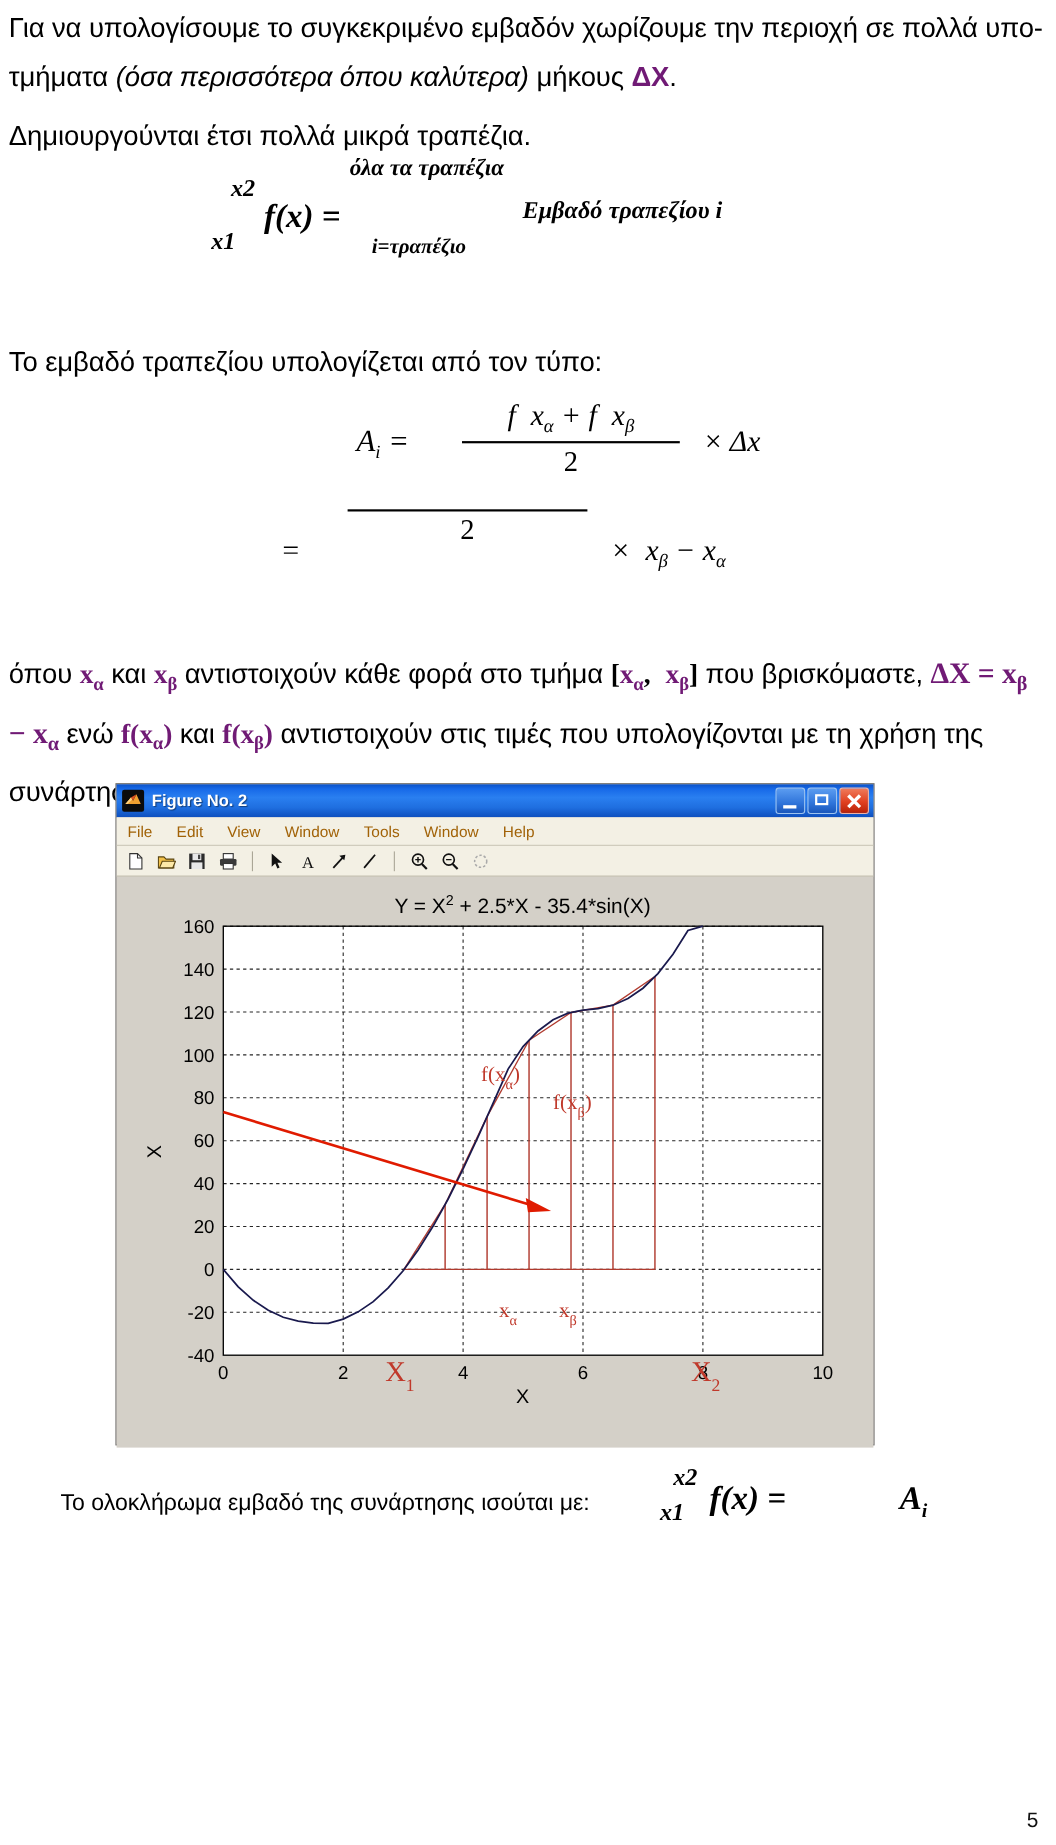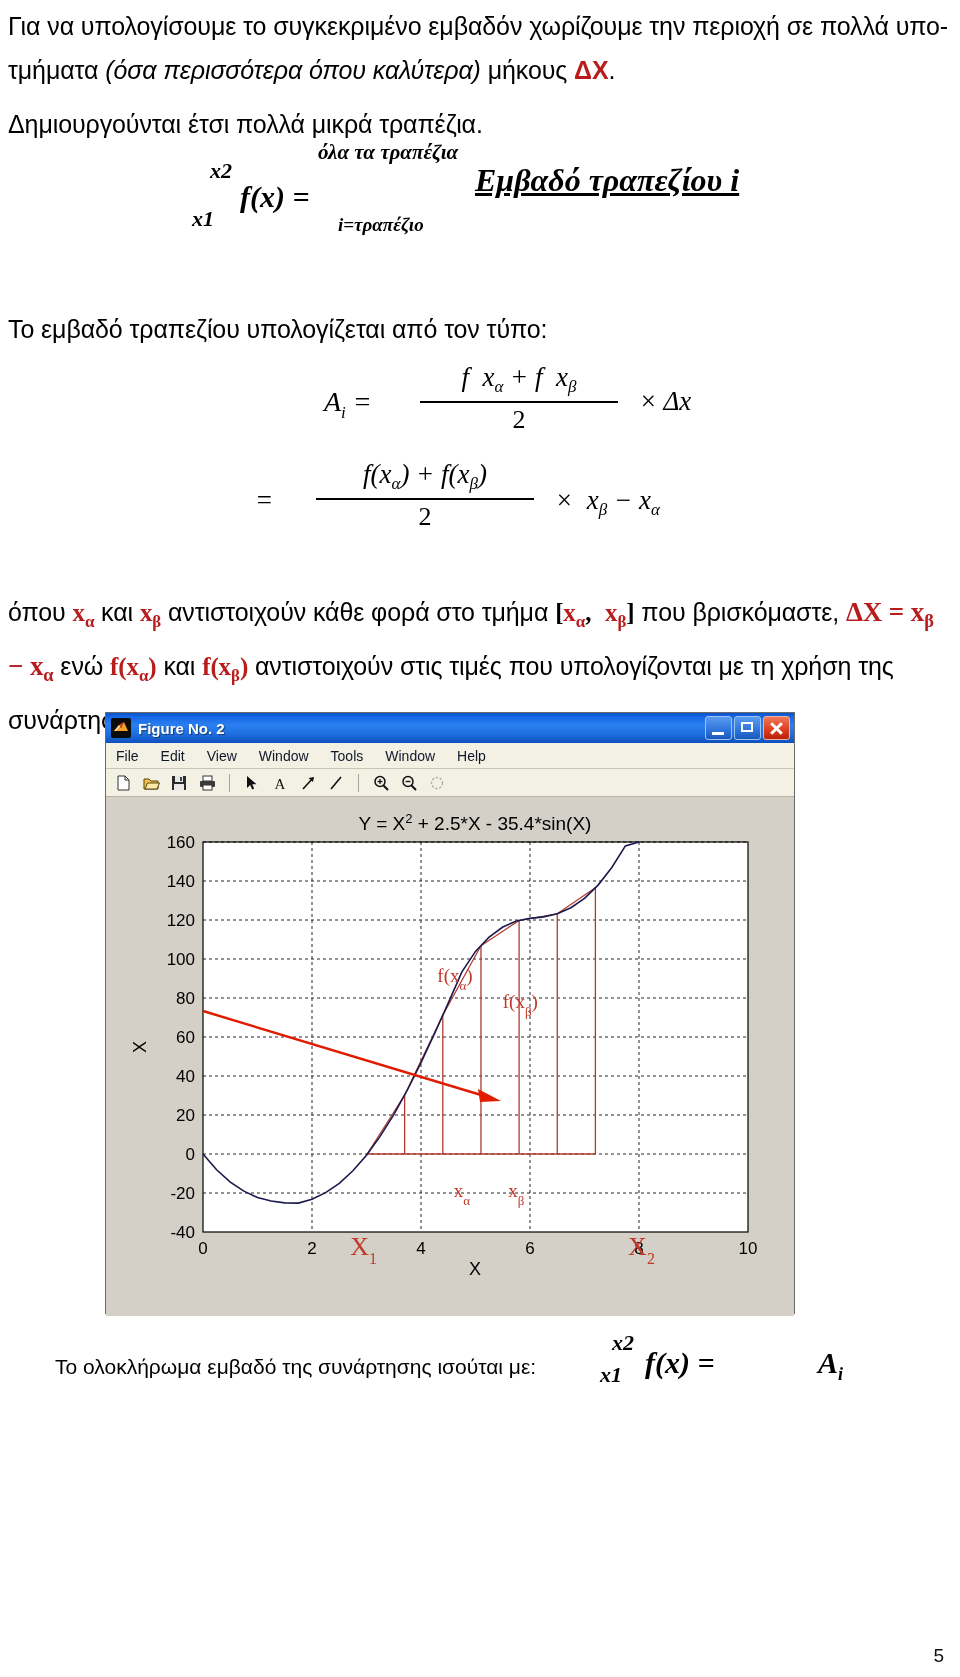--- a/index.html
+++ b/index.html
@@ -14,21 +14,21 @@
   .page{position:relative;width:960px;height:1677px;padding:0;box-sizing:border-box;}
 
   
   .para{
     font-size:25px;
     line-height:44px;
     letter-spacing:-0.1px;
   }
   .p1{position:absolute;left:8px;top:4px;width:944px;}
   .ital{font-style:italic;}
-  .orange{color:#b91c1c;font-weight:bold;}
+  .orange{color:#701a75;font-weight:bold;}
   .p2{position:absolute;left:8px;top:90px;width:944px;margin-top:12px;}
 
   
   .mathblock{position:absolute;font-family:"Liberation Serif", serif;}
   #formula-sum{left:190px;top:138px;width:640px;height:110px;}
   #formula-sum .lim-top{
     position:absolute;left:128px;top:2px;
     font-style:italic;font-weight:bold;font-size:21px;
   }
   #formula-sum .lim-x2{
@@ -41,22 +41,22 @@
   }
   #formula-sum .lim-x1{
     position:absolute;left:2px;top:68px;
     font-style:italic;font-weight:bold;font-size:22px;
   }
   #formula-sum .lim-bot{
     position:absolute;left:148px;top:76px;
     font-style:italic;font-weight:bold;font-size:19px;
   }
   #formula-sum .rhs{
-    position:absolute;left:285px;top:24px;
-    font-style:italic;font-weight:bold;font-size:32px;white-space:nowrap;text-decoration:underline;
+    position:absolute;left:285px;top:40px;
+    font-style:italic;font-weight:bold;font-size:22px;white-space:nowrap;
   }
 
   
   .p3{position:absolute;left:8px;top:307px;width:944px;}
 
   
   #formula-area{left:280px;top:360px;width:560px;height:90px;margin-left:44px;}
   #formula-area .lhs{
     position:absolute;left:0px;top:26px;
     font-style:italic;font-size:28px;
@@ -131,21 +131,21 @@
   }
   .tb-btn .gmin{position:absolute;left:6px;bottom:4px;width:12px;height:3px;background:#fff;}
   .tb-btn .gmax{position:absolute;left:6px;top:5px;width:12px;height:10px;border:2px solid #fff;box-sizing:border-box;}
   .tb-btn .gx1,.tb-btn .gx2{position:absolute;left:5px;top:10px;width:15px;height:3px;background:#fff;}
   .tb-btn .gx1{transform:rotate(45deg);}
   .tb-btn .gx2{transform:rotate(-45deg);}
 
   #menubar{
     height:25px;background:#f3f0e4;border-bottom:1px solid #c8c4b4;
     display:flex;align-items:center;padding-left:10px;gap:22px;
-    font-size:14px;color:#0f172a;
+    font-size:14px;color:#a16207;
   }
 
   #toolbar{
     height:27px;background:#f3f0e4;border-bottom:1px solid #b8b4a4;
     display:flex;align-items:center;padding-left:8px;gap:10px;
   }
   #toolbar .tsep{width:1px;height:18px;background:#aaa696;margin:0 3px;}
   #toolbar .ticon{width:18px;height:18px;display:flex;align-items:center;justify-content:center;}
 
   #plotpanel{
@@ -197,21 +197,20 @@
       <div class="num"><span>f</span>&nbsp;&nbsp;<span>x</span><sub>α</sub><span> + </span><span>f</span>&nbsp;&nbsp;<span>x</span><sub>β</sub></div>
       <div class="bar"></div>
       <div class="den">2</div>
     </div>
     <div class="tail">× Δx</div>
   </div>
 
   <div class="mathblock" id="formula-area2">
     <div class="eq">=</div>
     <div class="frac">
-      <div class="num"><span>f(x</span><sub>α</sub><span>) + f(x</span><sub>β</sub><span>)</span></div>
       <div class="bar"></div>
       <div class="den">2</div>
     </div>
     <div class="tail"><span>×</span>&nbsp;&nbsp;<span>x</span><sub>β</sub><span> − </span><span>x</span><sub>α</sub></div>
   </div>
 
   <div class="para p4">
     <span>όπου </span><span class="orange mser"><span>x</span><sub>α</sub></span><span> και </span><span class="orange mser"><span>x</span><sub>β</sub></span><span> αντιστοιχούν κάθε φορά στο τμήμα </span><span class="mser">[</span><span class="orange mser"><span>x</span><sub>α</sub></span><span class="mser">,</span>&nbsp;&nbsp;<span class="orange mser"><span>x</span><sub>β</sub></span><span class="mser">]</span><span> που βρισκόμαστε,</span>
     <span class="orange mser" style="font-size:27px;"><span>ΔΧ</span><span> = </span><span>x</span><sub>β</sub><span> − </span><span>x</span><sub>α</sub></span><span> ενώ </span><span class="orange mser"><span>f(x</span><sub>α</sub><span>)</span></span><span> και </span><span class="orange mser"><span>f(x</span><sub>β</sub><span>)</span></span><span> αντιστοιχούν στις τιμές που υπολογίζονται με</span>
     <span>τη χρήση της συνάρτησης.</span>

